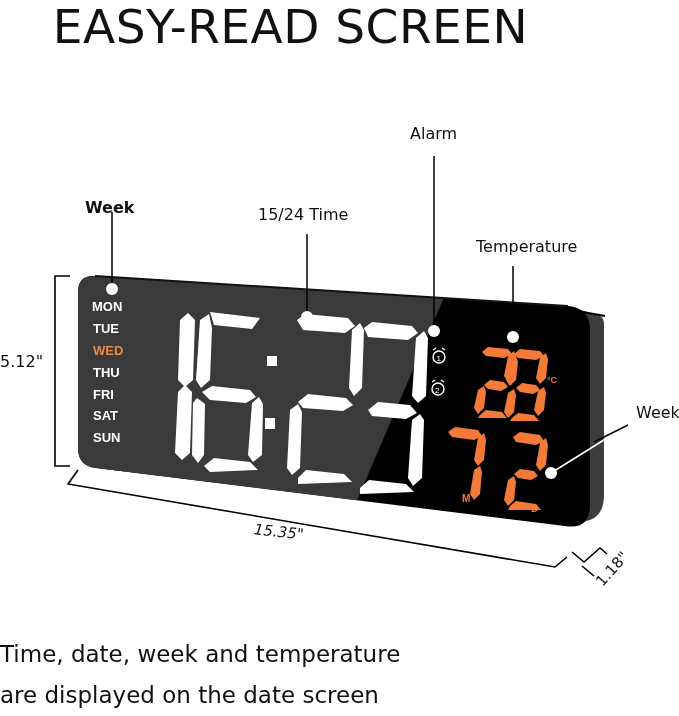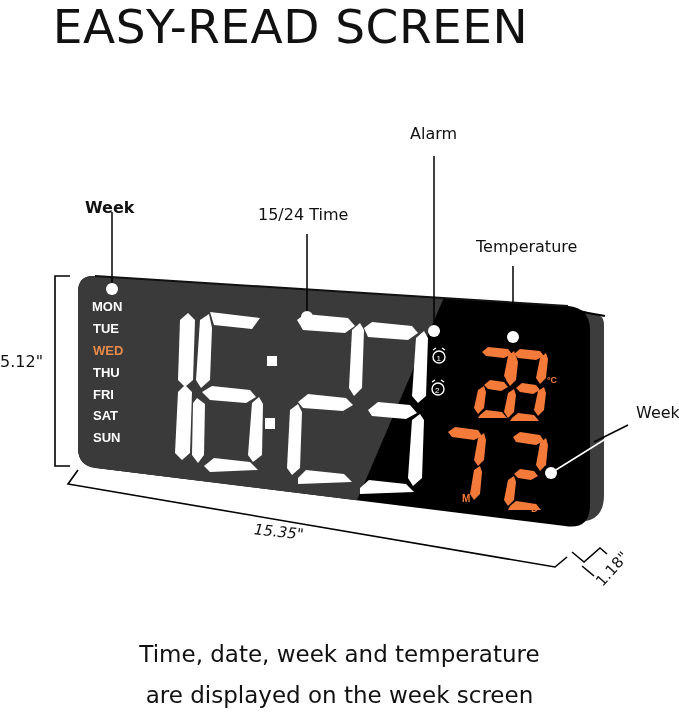--- a/index.html
+++ b/index.html
@@ -3,21 +3,21 @@
   <meta charset="utf-8">
   <style>
     html, body { margin: 0; padding: 0; background: #ffffff; }
     body { width: 679px; height: 716px; position: relative; overflow: hidden;
            font-family: "DejaVu Sans", "Liberation Sans", sans-serif; color: #111; }
     .abs { position: absolute; }
     .headline { left: 0; width: 581px; top: 0; text-align: center; font-size: 47px;
                 letter-spacing: 0.5px; line-height: 50px; font-family: "DejaVu Sans", sans-serif; }
     .label { font-size: 16px; white-space: nowrap; font-family: "DejaVu Sans", sans-serif; }
     .dim { font-size: 15px; white-space: nowrap; font-family: "DejaVu Sans", sans-serif; }
-    .caption { left: 0; width: 679px; text-align: center; font-size: 23px;
+    .caption { left: 0; width: 679px; font-size: 23px;
                font-family: "DejaVu Sans", sans-serif; }
     svg text { font-family: "Liberation Sans", sans-serif; }
   </style>
 </head>
 <body>
 
 <div class="abs headline" style="top:2px;">EASY-READ SCREEN</div>
 
 <div class="abs label" style="left:85px; top:198px;font-weight:bold;">Week</div>
 <div class="abs label" style="left:258px; top:205px;">15/24 Time</div>
@@ -150,13 +150,13 @@
   <g fill="#ffffff">
     <circle cx="112" cy="289" r="6"></circle>
     <circle cx="307" cy="317" r="6"></circle>
     <circle cx="434" cy="331" r="6"></circle>
     <circle cx="513" cy="337" r="6"></circle>
     <circle cx="551" cy="473" r="6"></circle>
   </g>
 </svg>
 
 <div class="abs caption" style="top:641px;">Time, date, week and temperature</div>
-<div class="abs caption" style="top:682px;">are displayed on the week screen</div>
+<div class="abs caption" style="top:682px;">are displayed on the date screen</div>
 
 </body></html>

